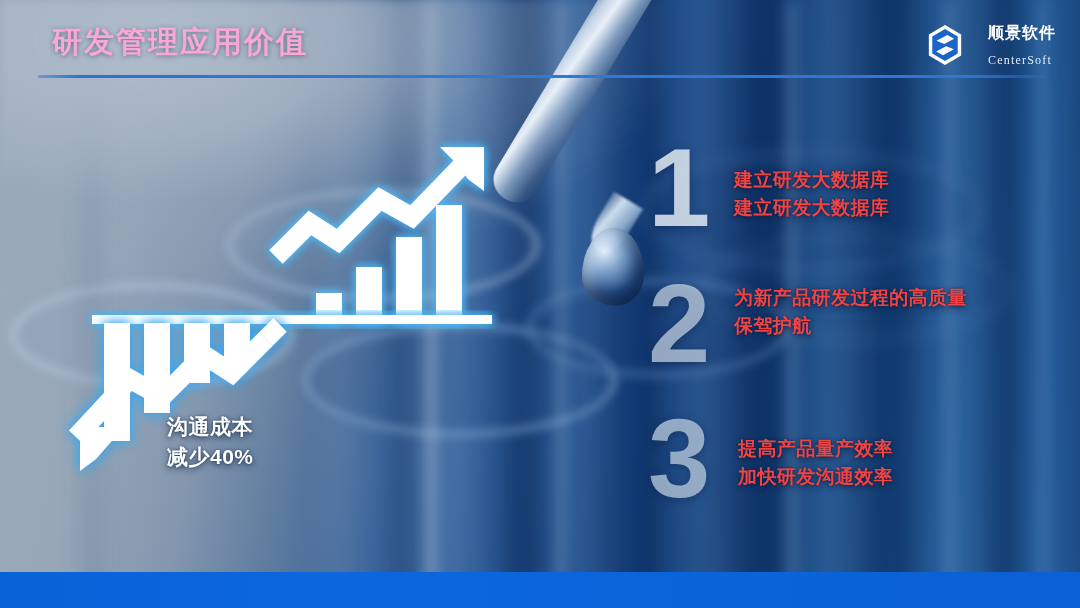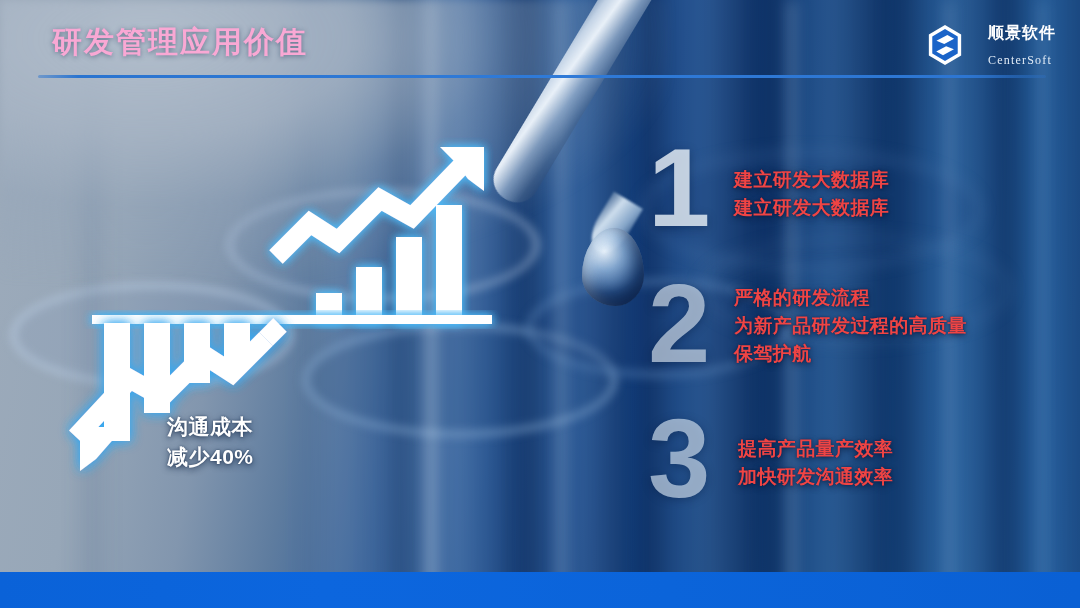--- a/index.html
+++ b/index.html
@@ -367,21 +367,20 @@
     <div class="item-num">1</div>
     <div class="item-text">
       <div>建立研发大数据库</div>
       <div>建立研发大数据库</div>
     </div>
   </div>
 
   <div class="item item-2">
     <div class="item-num dim">2</div>
     <div class="item-text">
-      <div>严格的研发流程</div>
       <div>为新产品研发过程的高质量</div>
       <div>保驾护航</div>
     </div>
   </div>
 
   <div class="item item-3">
     <div class="item-num dim2">3</div>
     <div class="item-text">
       <div>提高产品量产效率</div>
       <div>加快研发沟通效率</div>

